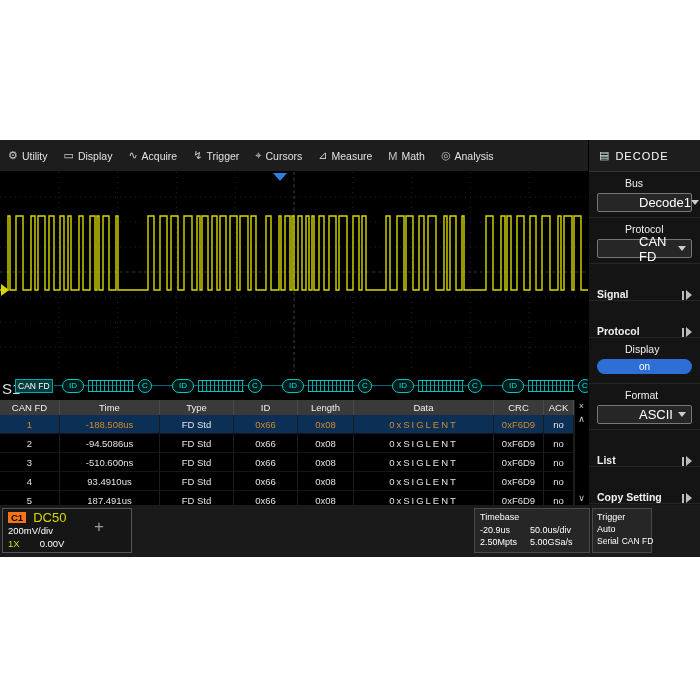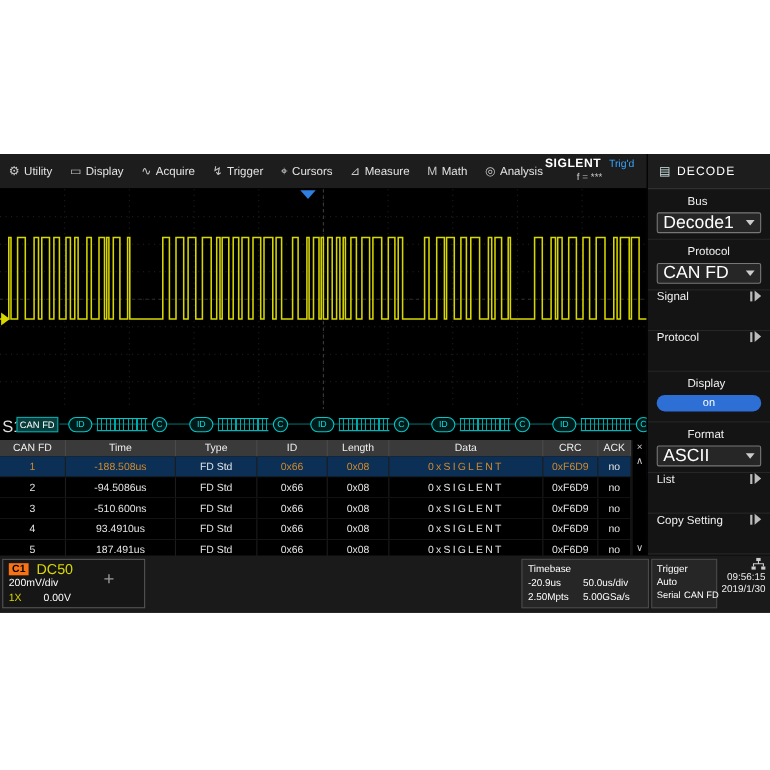--- a/index.html
+++ b/index.html
@@ -67,25 +67,25 @@
   .clock div{font-size:9px;color:#eee;white-space:nowrap;}
 
   
   .sidebar{position:absolute;left:588px;top:0;width:112px;height:365px;background:#141414;border-left:1px solid #000;box-sizing:border-box;}
   .sb-head{height:32px;display:flex;align-items:center;gap:6px;padding-left:10px;background:#1d1d1d;border-bottom:1px solid #333;box-sizing:border-box;}
   .sb-head-icon{color:#d0e8e8;font-size:11px;}
   .sb-title{color:#fff;font-size:11px;letter-spacing:1px;}
   .sb-item{box-sizing:border-box;border-bottom:1px solid #262626;padding:5px 8px 4px;}
   .sb-dropdown{height:46px;}
   .sb-toggleitem{height:46px;}
-  .sb-nav{height:37px;display:flex;align-items:flex-start;justify-content:space-between;padding:0 8px;cursor:pointer;}
+  .sb-nav{height:37px;display:flex;align-items:flex-end;justify-content:space-between;padding:0 8px;cursor:pointer;font-weight:bold;}
   .sb-label{font-size:10.5px;color:#f0f0f0;margin-bottom:4px;margin-left:28px;}
   .sb-nav .sb-label{margin:0;}
   .sb-dd{height:17px;background:#262626;border:1px solid #777;border-radius:2px;display:flex;align-items:center;justify-content:space-between;padding:0 5px;cursor:pointer;}
-  .sb-dd-val{font-size:16px;color:#fff;}
+  .sb-dd-val{font-size:13px;color:#fff;margin-left:36px;}
   .caret{width:0;height:0;border-left:4px solid transparent;border-right:4px solid transparent;border-top:5px solid #ccc;}
   .pill{height:15px;border-radius:8px;background:#2e6fd6;color:#fff;font-size:10px;display:flex;align-items:center;justify-content:center;cursor:pointer;}
   .navarrow{display:flex;align-items:center;gap:2px;}
   .navarrow i{display:block;width:2px;height:9px;background:#bbb;}
   .navarrow b{display:block;width:0;height:0;border-left:6px solid #bbb;border-top:5px solid transparent;border-bottom:5px solid transparent;}
 </style>
 </head>
 <body>
 
 <div class="scope">
@@ -118,27 +118,20 @@
         </div>
         <div class="menu-item">
           <span class="mi-icon">M</span>
           <span class="mi-label">Math</span>
         </div>
         <div class="menu-item">
           <span class="mi-icon">◎</span>
           <span class="mi-label">Analysis</span>
         </div>
       </div>
-    <div class="brand-block">
-      <div class="brand-row">
-        <span class="brand">SIGLENT</span>
-        <span class="trig" style="color: rgb(53, 166, 255);">Trig'd</span>
-      </div>
-      <div class="freq">f = ***</div>
-    </div>
   </div>
 
   <svg class="wave" width="588" height="200">
       <line x1="58.8" y1="0" x2="58.8" y2="200" stroke="#232323" stroke-width="1" stroke-dasharray="1 4"></line>
       <line x1="117.6" y1="0" x2="117.6" y2="200" stroke="#232323" stroke-width="1" stroke-dasharray="1 4"></line>
       <line x1="176.39999999999998" y1="0" x2="176.39999999999998" y2="200" stroke="#232323" stroke-width="1" stroke-dasharray="1 4"></line>
       <line x1="235.2" y1="0" x2="235.2" y2="200" stroke="#232323" stroke-width="1" stroke-dasharray="1 4"></line>
       <line x1="294" y1="0" x2="294" y2="200" stroke="#232323" stroke-width="1" stroke-dasharray="1 4"></line>
       <line x1="352.79999999999995" y1="0" x2="352.79999999999995" y2="200" stroke="#232323" stroke-width="1" stroke-dasharray="1 4"></line>
       <line x1="411.59999999999997" y1="0" x2="411.59999999999997" y2="200" stroke="#232323" stroke-width="1" stroke-dasharray="1 4"></line>
@@ -287,30 +280,20 @@
 
     <div class="trg">
       <div class="blk-title">Trigger</div>
       <div class="trg-mode">Auto</div>
       <div class="trg-row">
         <span>Serial</span>
         <span>CAN FD</span>
       </div>
     </div>
 
-    <div class="clock">
-      <svg width="13" height="11" viewBox="0 0 13 11">
-        <rect x="4.5" y="0" width="4" height="3" fill="#ccc"></rect>
-        <rect x="0" y="8" width="4" height="3" fill="#ccc"></rect>
-        <rect x="9" y="8" width="4" height="3" fill="#ccc"></rect>
-        <path d="M6.5 3v2.5M2 8V5.5h9V8" stroke="#ccc" fill="none" stroke-width="1"></path>
-      </svg>
-      <div>09:56:15</div>
-      <div>2019/1/30</div>
-    </div>
   </div>
 
   <div class="sidebar">
     <div class="sb-head">
       <span class="sb-head-icon">▤</span>
       <span class="sb-title">DECODE</span>
     </div>
     <div>
         <div class="sb-item sb-dropdown">
           <div class="sb-label">Bus</div>

